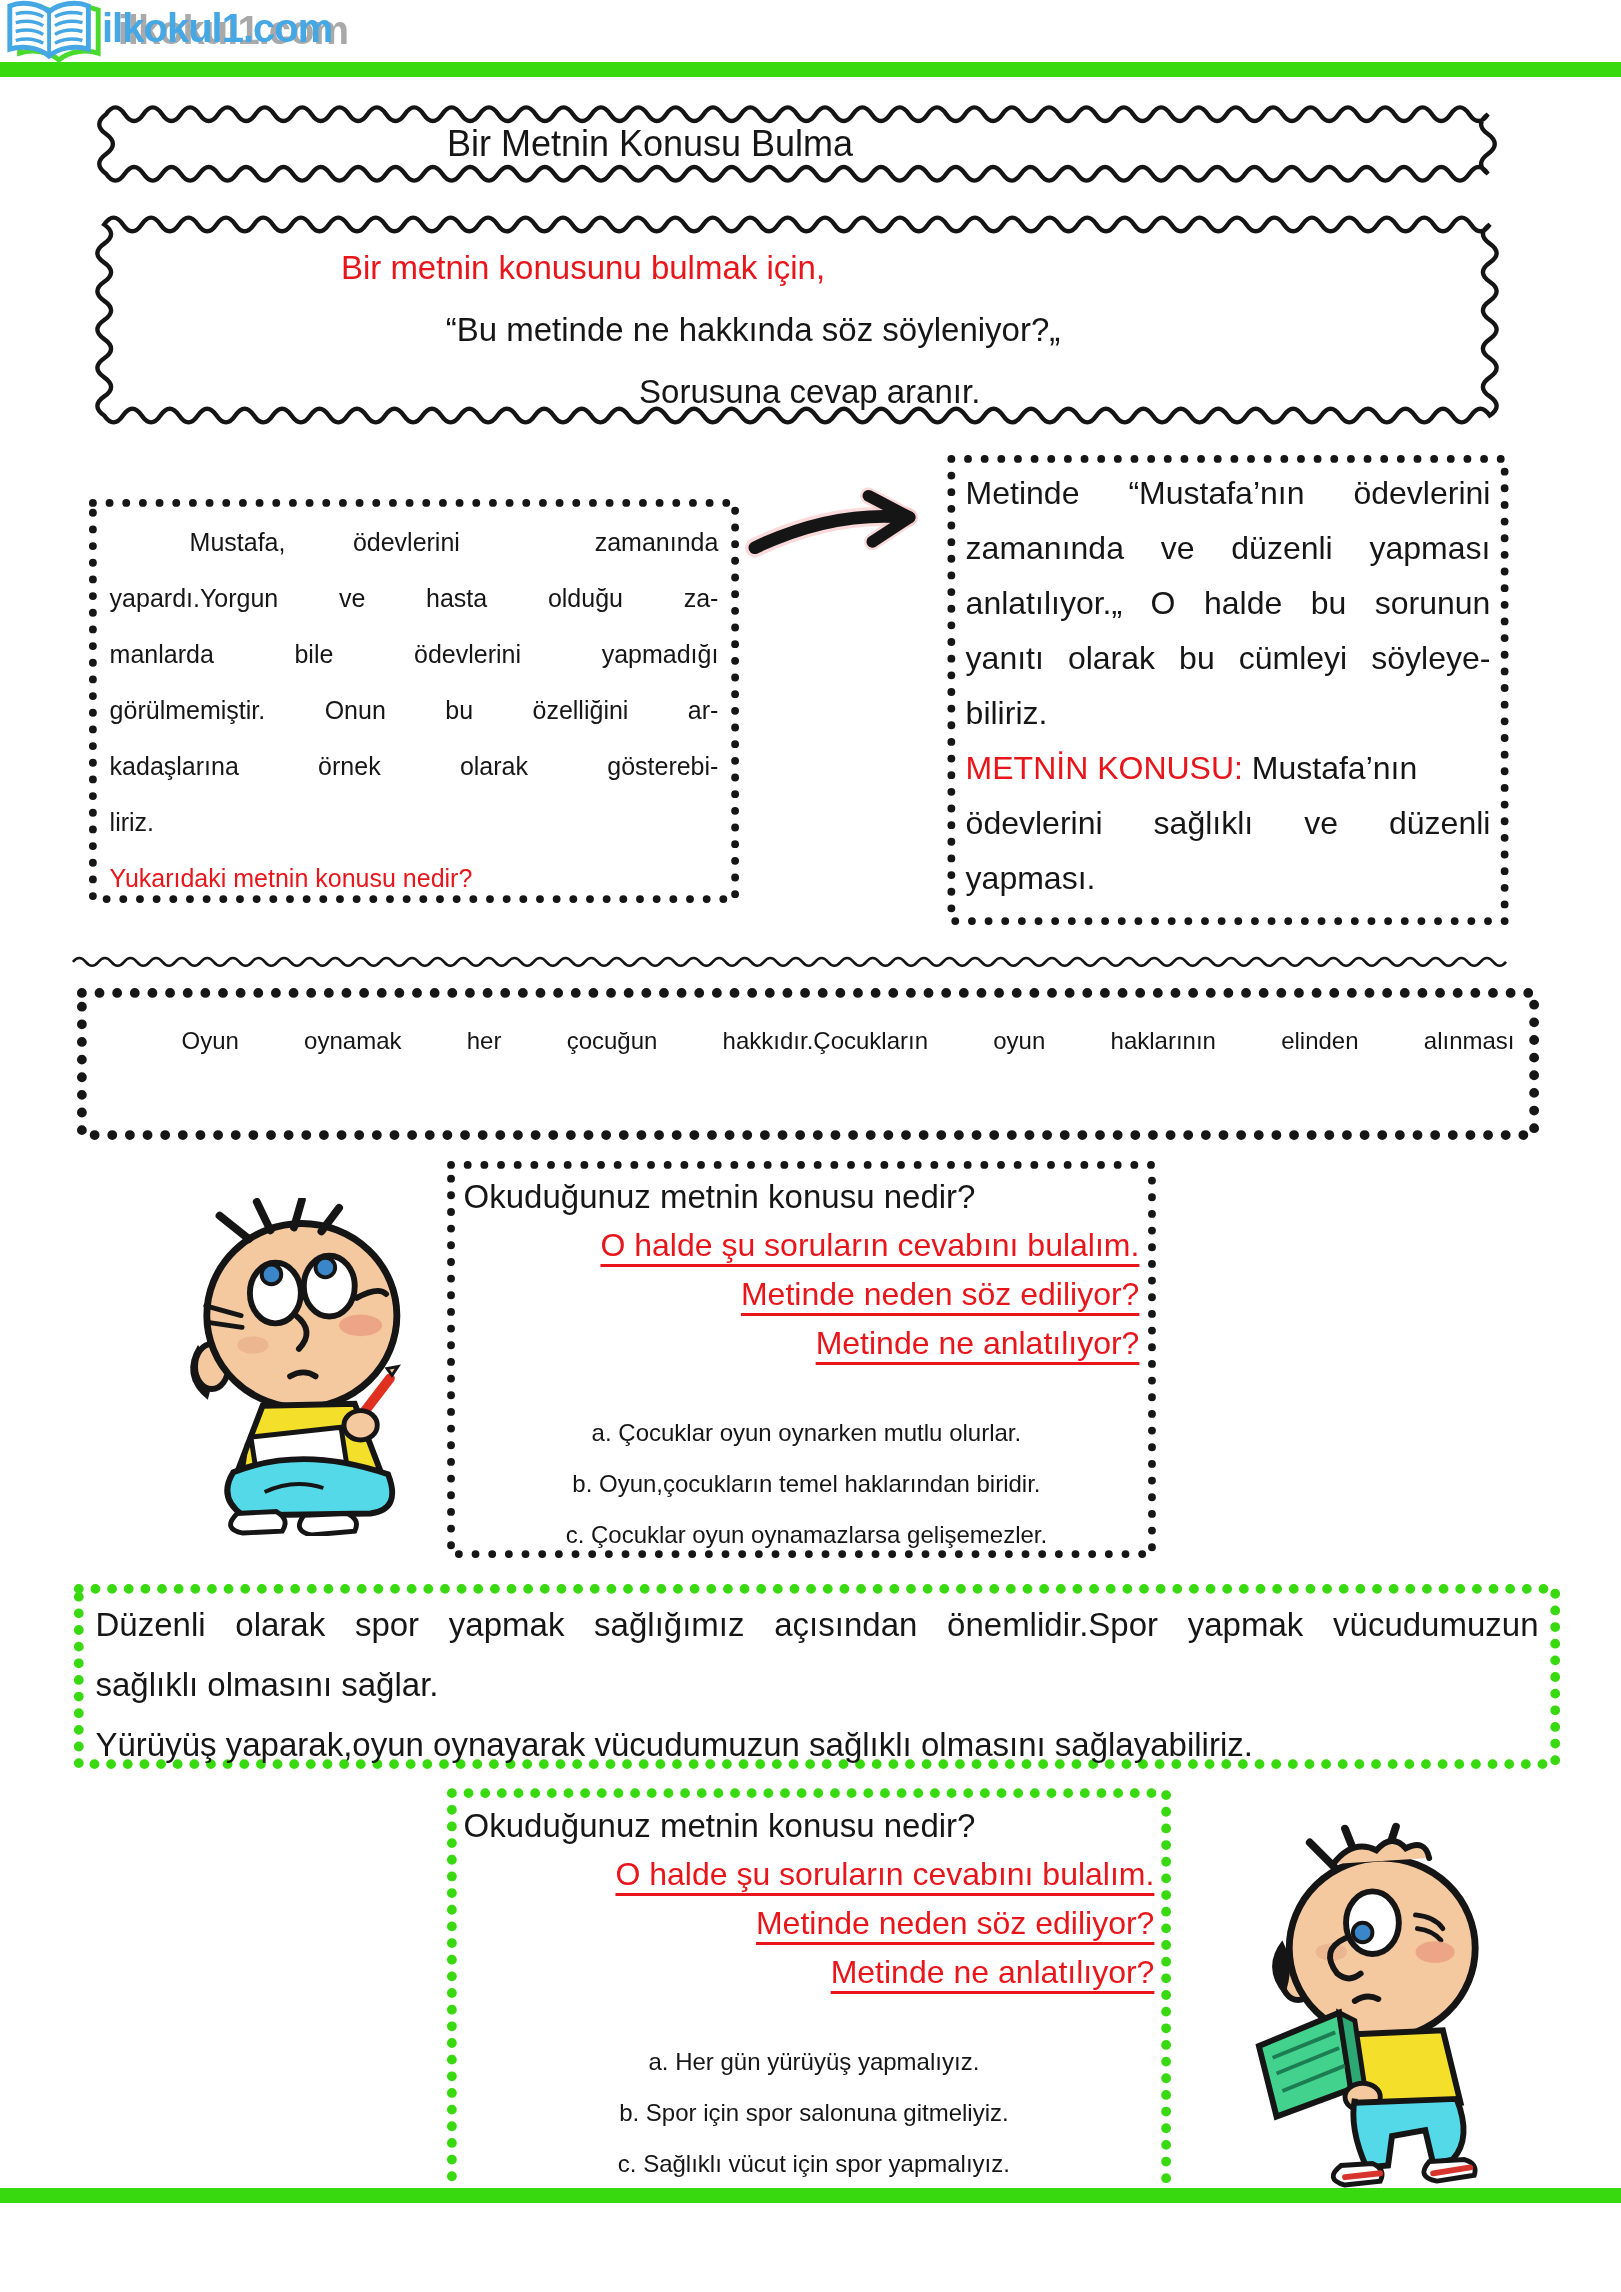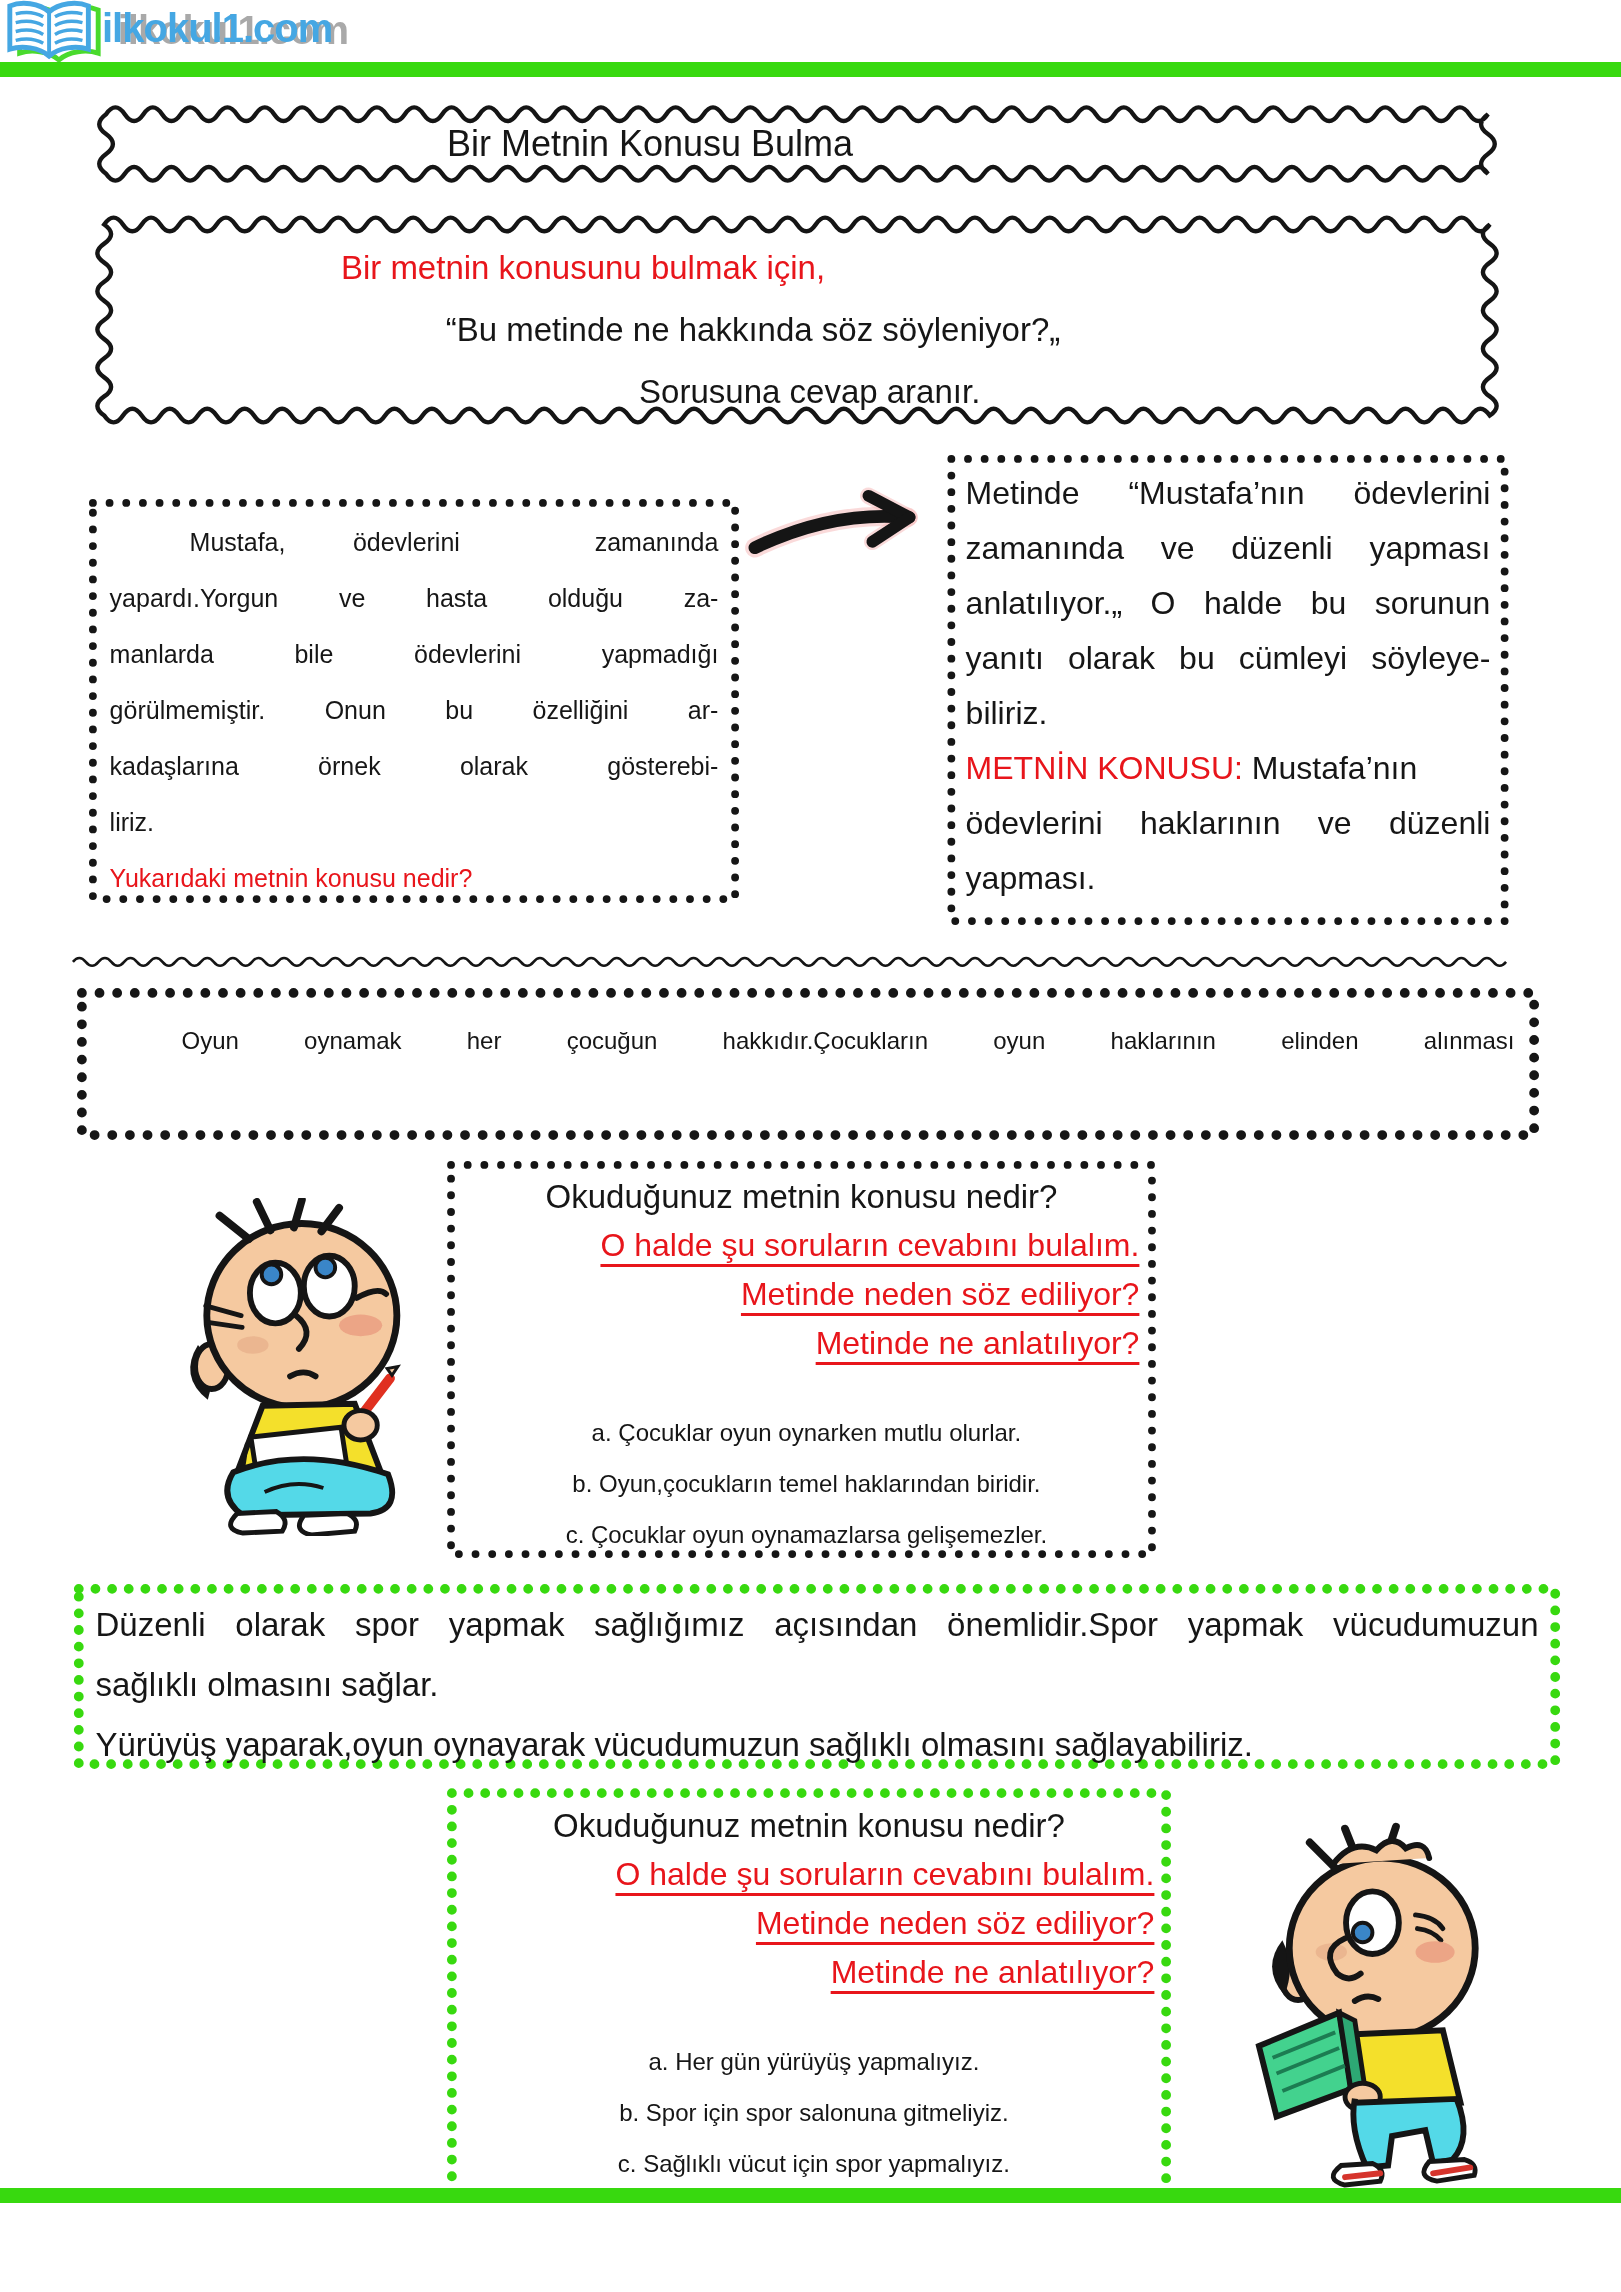--- a/index.html
+++ b/index.html
@@ -42,21 +42,21 @@
 
   #divider{left:69px;top:954px;width:1441px;height:15.7px;}
   #divider svg{display:block;}
 
   #widebox{left:76px;top:987px;width:1464px;height:154px;}
   #widebox .content{padding:23.5px 25.5px 0 25.5px;font-size:24px;line-height:59px;}
 
   #greenbox{left:72px;top:1583px;width:1490px;height:187px;}
   #greenbox .content{padding:11.8px 23.5px 0 23.5px;font-size:33px;line-height:60px;}
 
-  .qbox .qhead{text-align:center;font-size:33px;line-height:49px;}
+  .qbox .qhead{font-size:33px;line-height:49px;}
   .qbox .qlist .line{text-align:right;color:var(--red);font-size:32px;line-height:49px;}
   .qbox .qlist .line .txt{text-decoration:underline;text-decoration-thickness:2.9px;text-underline-offset:7.8px;}
   .qbox .opts{margin-top:39px;padding-left:9.8px;}
   .qbox .opts .line{font-size:24px;line-height:51px;text-align:center;}
 
   #qbox1{left:446px;top:1160px;width:711px;height:399px;}
   #qbox1 .content{padding:11.8px 17.6px 0 17.6px;}
   #qbox2{left:446px;top:1787px;width:726px;height:414px;z-index:1;}
   #qbox2 .content{padding:13.7px 17.6px 0 17.6px;}
 
@@ -135,21 +135,21 @@
       <svg width="564" height="472" viewBox="0 0 575 482">
         <path d="M 5 5 H 570 V 477 H 5 Z" fill="none" stroke="#161616" stroke-width="8" stroke-linecap="round" stroke-dasharray="0 17"></path>
       </svg>
     <div class="content">
         <div class="line j"><span class="txt ">Metinde “Mustafa’nın ödevlerini</span></div>
         <div class="line j"><span class="txt ">zamanında ve düzenli yapması</span></div>
         <div class="line j"><span class="txt ">anlatılıyor.„ O halde bu sorunun</span></div>
         <div class="line j"><span class="txt ">yanıtı olarak bu cümleyi söyleye-</span></div>
         <div class="line "><span class="txt ">biliriz.</span></div>
         <div class="line "><span class="txt s-red">METNİN KONUSU:</span><span class="txt "> Mustafa’nın</span></div>
-        <div class="line j"><span class="txt ">ödevlerini haklarının ve düzenli</span></div>
+        <div class="line j"><span class="txt ">ödevlerini sağlıklı ve düzenli</span></div>
         <div class="line "><span class="txt ">yapması.</span></div>
       </div>
   </div>
 
   <div id="divider" class="abs">
       <svg width="1441" height="15.7" viewBox="0 0 1470 16">
         <path d="M 4 8 q 6.526785714285714 -8 13.053571428571429 0 q 6.526785714285714 8 13.053571428571429 0 q 6.526785714285714 -8 13.053571428571429 0 q 6.526785714285714 8 13.053571428571429 0 q 6.526785714285714 -8 13.053571428571429 0 q 6.526785714285714 8 13.053571428571429 0 q 6.526785714285714 -8 13.053571428571429 0 q 6.526785714285714 8 13.053571428571429 0 q 6.526785714285714 -8 13.053571428571429 0 q 6.526785714285714 8 13.053571428571429 0 q 6.526785714285714 -8 13.053571428571429 0 q 6.526785714285714 8 13.053571428571429 0 q 6.526785714285714 -8 13.053571428571429 0 q 6.526785714285714 8 13.053571428571429 0 q 6.526785714285714 -8 13.053571428571429 0 q 6.526785714285714 8 13.053571428571429 0 q 6.526785714285714 -8 13.053571428571429 0 q 6.526785714285714 8 13.053571428571429 0 q 6.526785714285714 -8 13.053571428571429 0 q 6.526785714285714 8 13.053571428571429 0 q 6.526785714285714 -8 13.053571428571429 0 q 6.526785714285714 8 13.053571428571429 0 q 6.526785714285714 -8 13.053571428571429 0 q 6.526785714285714 8 13.053571428571429 0 q 6.526785714285714 -8 13.053571428571429 0 q 6.526785714285714 8 13.053571428571429 0 q 6.526785714285714 -8 13.053571428571429 0 q 6.526785714285714 8 13.053571428571429 0 q 6.526785714285714 -8 13.053571428571429 0 q 6.526785714285714 8 13.053571428571429 0 q 6.526785714285714 -8 13.053571428571429 0 q 6.526785714285714 8 13.053571428571429 0 q 6.526785714285714 -8 13.053571428571429 0 q 6.526785714285714 8 13.053571428571429 0 q 6.526785714285714 -8 13.053571428571429 0 q 6.526785714285714 8 13.053571428571429 0 q 6.526785714285714 -8 13.053571428571429 0 q 6.526785714285714 8 13.053571428571429 0 q 6.526785714285714 -8 13.053571428571429 0 q 6.526785714285714 8 13.053571428571429 0 q 6.526785714285714 -8 13.053571428571429 0 q 6.526785714285714 8 13.053571428571429 0 q 6.526785714285714 -8 13.053571428571429 0 q 6.526785714285714 8 13.053571428571429 0 q 6.526785714285714 -8 13.053571428571429 0 q 6.526785714285714 8 13.053571428571429 0 q 6.526785714285714 -8 13.053571428571429 0 q 6.526785714285714 8 13.053571428571429 0 q 6.526785714285714 -8 13.053571428571429 0 q 6.526785714285714 8 13.053571428571429 0 q 6.526785714285714 -8 13.053571428571429 0 q 6.526785714285714 8 13.053571428571429 0 q 6.526785714285714 -8 13.053571428571429 0 q 6.526785714285714 8 13.053571428571429 0 q 6.526785714285714 -8 13.053571428571429 0 q 6.526785714285714 8 13.053571428571429 0 q 6.526785714285714 -8 13.053571428571429 0 q 6.526785714285714 8 13.053571428571429 0 q 6.526785714285714 -8 13.053571428571429 0 q 6.526785714285714 8 13.053571428571429 0 q 6.526785714285714 -8 13.053571428571429 0 q 6.526785714285714 8 13.053571428571429 0 q 6.526785714285714 -8 13.053571428571429 0 q 6.526785714285714 8 13.053571428571429 0 q 6.526785714285714 -8 13.053571428571429 0 q 6.526785714285714 8 13.053571428571429 0 q 6.526785714285714 -8 13.053571428571429 0 q 6.526785714285714 8 13.053571428571429 0 q 6.526785714285714 -8 13.053571428571429 0 q 6.526785714285714 8 13.053571428571429 0 q 6.526785714285714 -8 13.053571428571429 0 q 6.526785714285714 8 13.053571428571429 0 q 6.526785714285714 -8 13.053571428571429 0 q 6.526785714285714 8 13.053571428571429 0 q 6.526785714285714 -8 13.053571428571429 0 q 6.526785714285714 8 13.053571428571429 0 q 6.526785714285714 -8 13.053571428571429 0 q 6.526785714285714 8 13.053571428571429 0 q 6.526785714285714 -8 13.053571428571429 0 q 6.526785714285714 8 13.053571428571429 0 q 6.526785714285714 -8 13.053571428571429 0 q 6.526785714285714 8 13.053571428571429 0 q 6.526785714285714 -8 13.053571428571429 0 q 6.526785714285714 8 13.053571428571429 0 q 6.526785714285714 -8 13.053571428571429 0 q 6.526785714285714 8 13.053571428571429 0 q 6.526785714285714 -8 13.053571428571429 0 q 6.526785714285714 8 13.053571428571429 0 q 6.526785714285714 -8 13.053571428571429 0 q 6.526785714285714 8 13.053571428571429 0 q 6.526785714285714 -8 13.053571428571429 0 q 6.526785714285714 8 13.053571428571429 0 q 6.526785714285714 -8 13.053571428571429 0 q 6.526785714285714 8 13.053571428571429 0 q 6.526785714285714 -8 13.053571428571429 0 q 6.526785714285714 8 13.053571428571429 0 q 6.526785714285714 -8 13.053571428571429 0 q 6.526785714285714 8 13.053571428571429 0 q 6.526785714285714 -8 13.053571428571429 0 q 6.526785714285714 8 13.053571428571429 0 q 6.526785714285714 -8 13.053571428571429 0 q 6.526785714285714 8 13.053571428571429 0 q 6.526785714285714 -8 13.053571428571429 0 q 6.526785714285714 8 13.053571428571429 0 q 6.526785714285714 -8 13.053571428571429 0 q 6.526785714285714 8 13.053571428571429 0 q 6.526785714285714 -8 13.053571428571429 0 q 6.526785714285714 8 13.053571428571429 0 q 6.526785714285714 -8 13.053571428571429 0 q 6.526785714285714 8 13.053571428571429 0 q 6.526785714285714 -8 13.053571428571429 0 q 6.526785714285714 8 13.053571428571429 0" fill="none" stroke="#151515" stroke-width="2.6"></path>
       </svg>
     </div>
 

